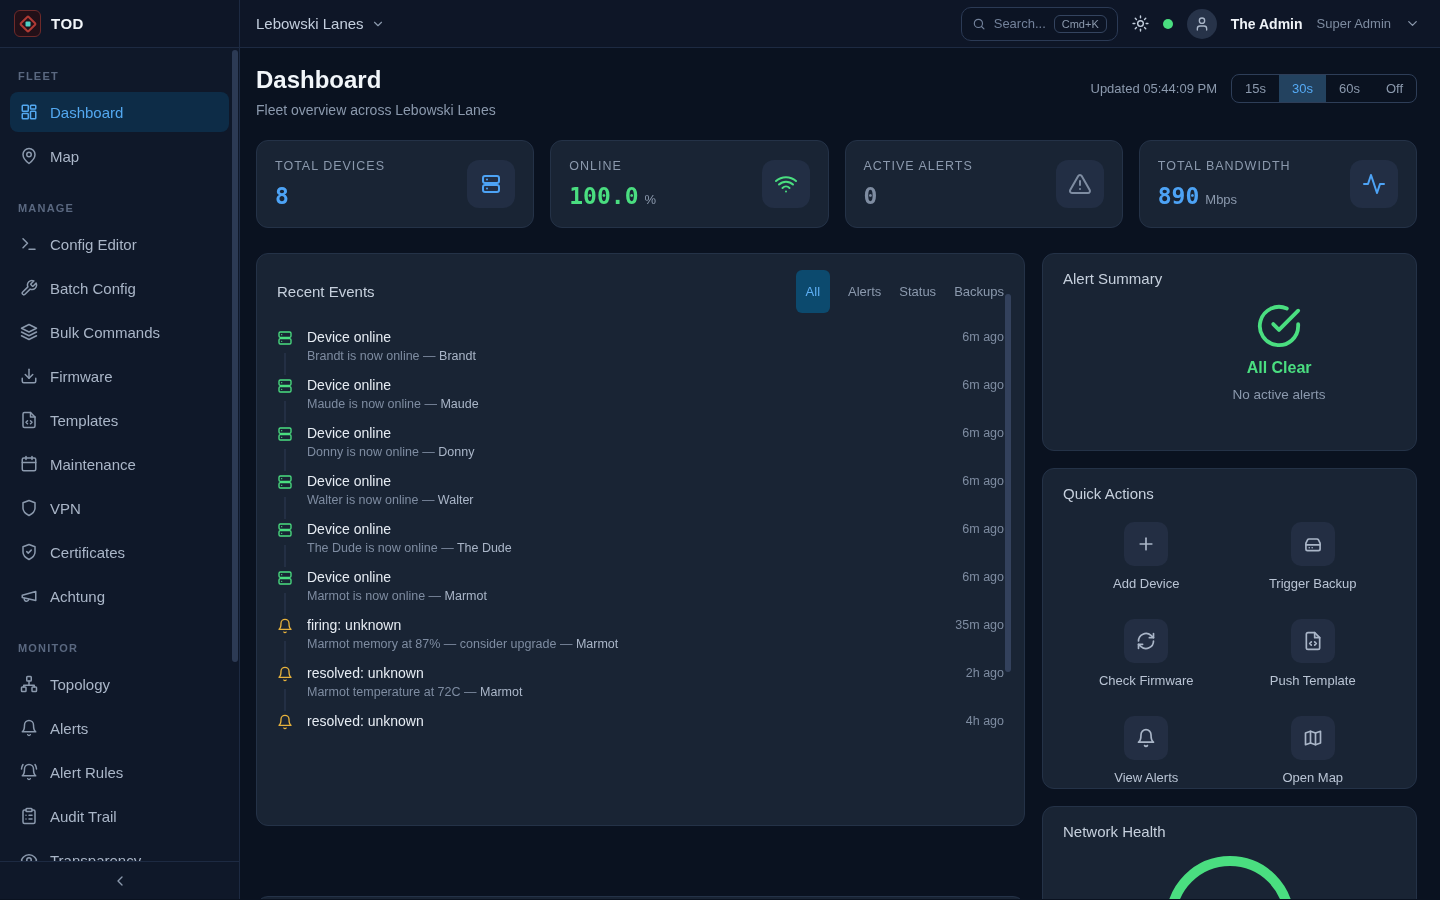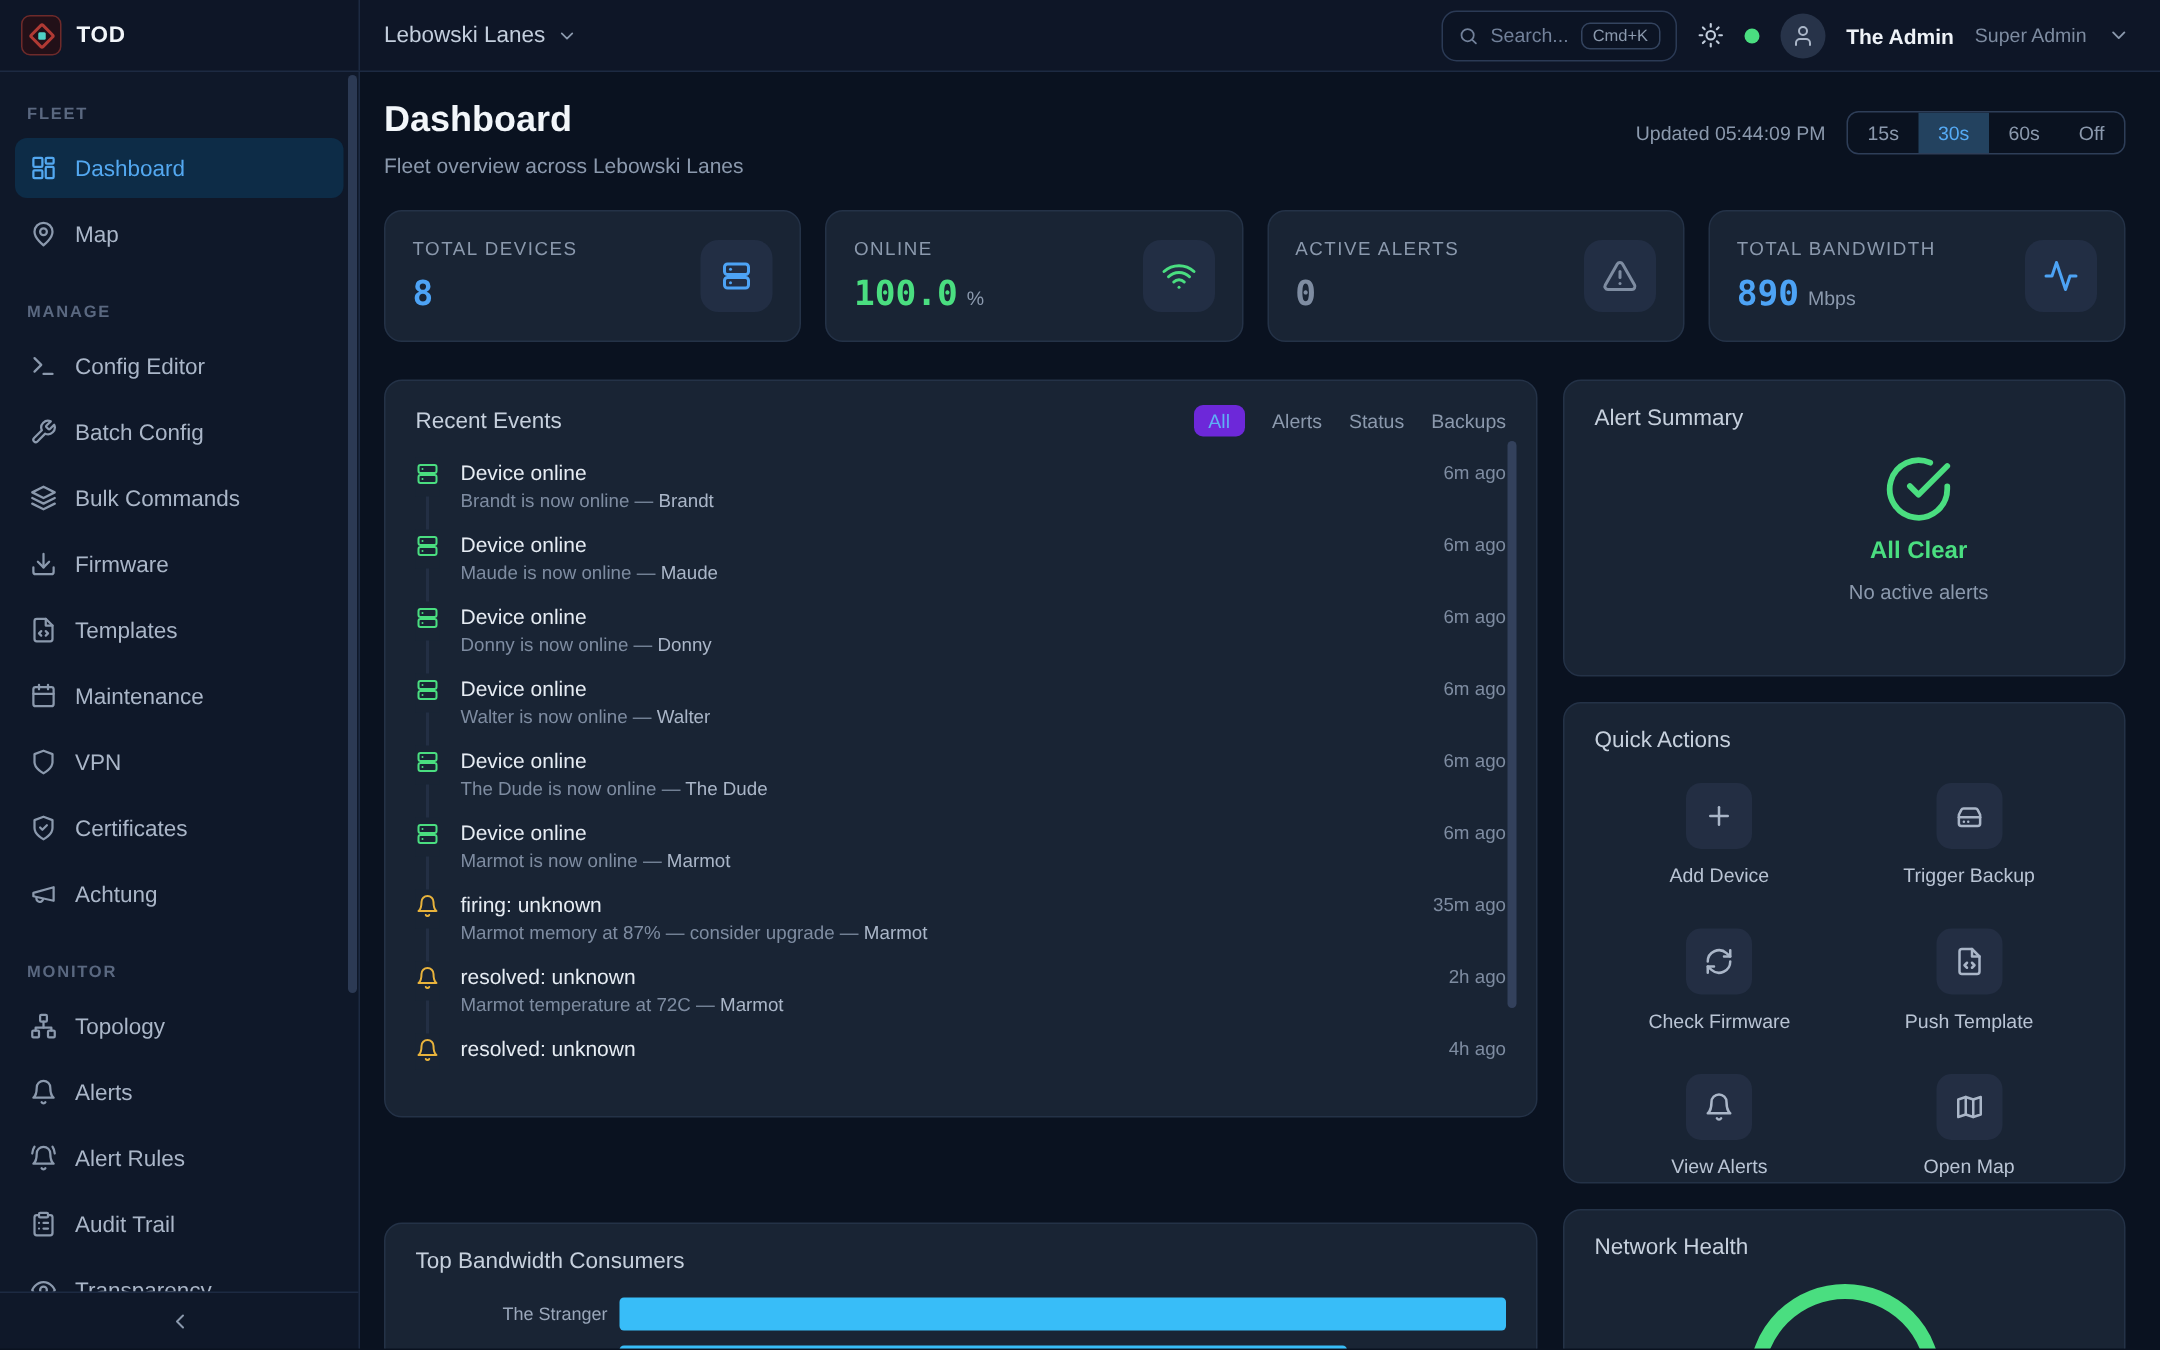--- a/index.html
+++ b/index.html
@@ -120,26 +120,26 @@
     display:flex; align-items:center; justify-content:center;
   }
   .c-blue { color:#4da3f5; } .c-green { color:#4ade80; } .c-grey { color:#7e8ca1; } .c-amber { color:#e8b33c; }
 
   
   .content-grid { display:flex; gap:17px; }
   .col-left { width:769px; display:flex; flex-direction:column; gap:70px; }
   .col-right { width:375px; display:flex; flex-direction:column; gap:17px; }
 
   
-  .events-card { height:492px; padding:16px 20px; position:relative; overflow:hidden; }
+  .events-card { height:573px; padding:16px 20px; position:relative; overflow:hidden; }
   .card-title { font-size:15px; color:#c6d0dd; }
   .events-head { display:flex; justify-content:space-between; align-items:center; margin-bottom:14px; }
   .filter-tabs { display:flex; align-items:center; gap:18px; }
   .filter-tab { font-size:13px; color:#8b99ad; cursor:pointer; }
-  .filter-tab.active { background:#6d28d9; color:#5fb0f5; border-radius:6px; padding:3px 10px; }
+  .filter-tab.active { background:#0c4a6e; color:#5fb0f5; border-radius:6px; padding:14px 10px; }
   .events-list { position:relative; height:408px; overflow:hidden; }
   .events-list::before {
     content:""; position:absolute; left:7px; top:10px; bottom:0;
     width:2px; background:#232f44;
   }
   .event-row { display:flex; gap:14px; min-height:48px; position:relative; }
   .event-icon {
     width:16px; padding-top:3px; flex:0 0 auto; background:#192434; z-index:1; height:26px;
   }
   .event-body { flex:1; }

